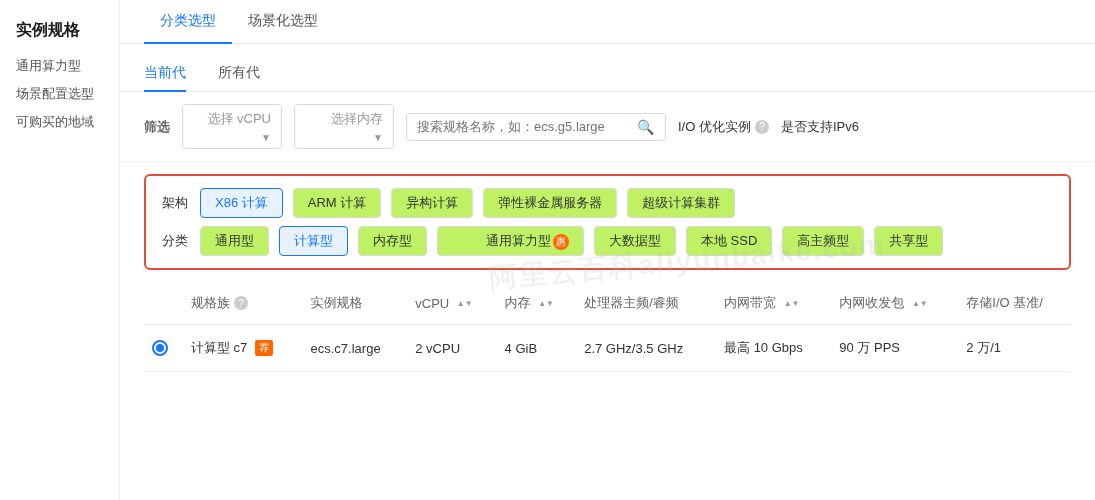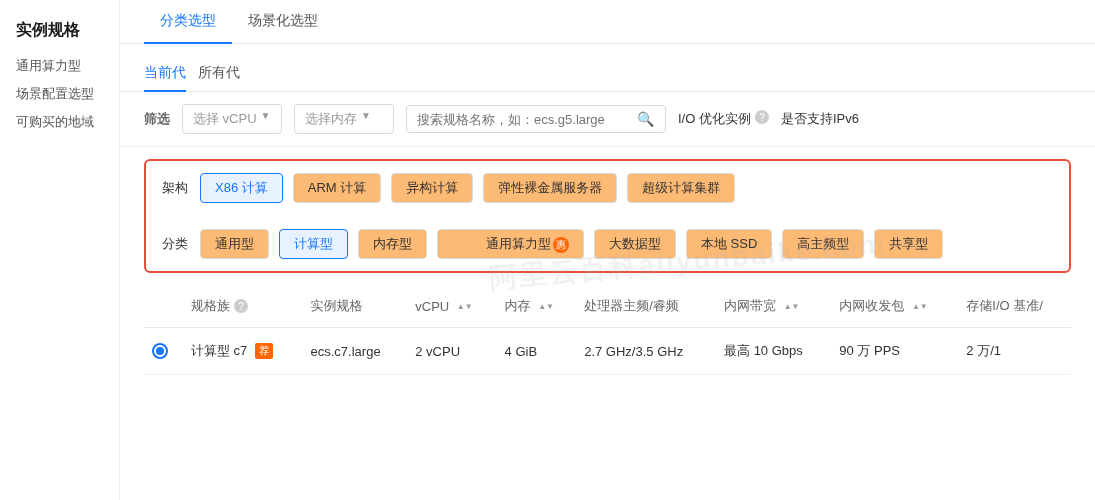--- a/index.html
+++ b/index.html
@@ -67,21 +67,21 @@
 
     .top-tab.active {
       color: #1677ff;
       border-bottom: 2px solid #1677ff;
     }
 
     
     .sub-tabs {
       display: flex;
       padding: 12px 24px 0;
-      gap: 12px;
+      gap: 32px;
       border-bottom: 1px solid #e8e8e8;
     }
 
     .sub-tab {
       padding: 8px 0;
       cursor: pointer;
       font-size: 14px;
       color: #555;
       border-bottom: 2px solid transparent;
       margin-bottom: -1px;
@@ -102,30 +102,31 @@
     }
 
     .filter-label {
       color: #666;
       font-size: 13px;
       font-weight: bold;
     }
 
     .filter-select {
       display: flex;
-      align-items: flex-start;
+      align-items: flex-end;
       gap: 4px;
       padding: 5px 10px;
       border: 1px solid #d9d9d9;
       border-radius: 4px;
       cursor: pointer;
       font-size: 13px;
       color: #999;
       background: #fff;
       min-width: 100px;
+      flex-direction: column;
     }
 
     .filter-select .arrow {
       color: #999;
       font-size: 10px;
     }
 
     .search-box {
       display: flex;
       align-items: center;
@@ -145,21 +146,21 @@
       width: 100%;
     }
 
     .search-icon-wrap {
       color: #999;
       font-size: 14px;
     }
 
     .io-label {
       display: flex;
-      align-items: flex-start;
+      align-items: center;
       gap: 4px;
       font-size: 13px;
       color: #333;
     }
 
     .question-icon {
       width: 14px;
       height: 14px;
       border-radius: 50%;
       background: #ccc;
@@ -181,40 +182,40 @@
       border: 2px solid #e34e3a;
       border-radius: 6px;
       margin: 12px 24px;
       padding: 12px 16px;
     }
 
     .selection-row {
       display: flex;
       align-items: center;
       gap: 10px;
-      margin-bottom: 26px;
+      margin-bottom: 8px;
     }
 
     .selection-row:last-child { margin-bottom: 0; }
 
     .row-label {
       font-size: 13px;
       color: #333;
       width: 28px;
       flex-shrink: 0;
     }
 
     .tag-btn {
       padding: 5px 14px;
       border: 1px solid #d9d9d9;
       border-radius: 4px;
       cursor: pointer;
       font-size: 13px;
       color: #333;
-      background: #fdba74;
+      background: #bef264;
       white-space: nowrap;
     }
 
     .tag-btn.active {
       background: #e8f2ff;
       border-color: #1677ff;
       color: #1677ff;
     }
 
     .tag-btn.has-badge {

